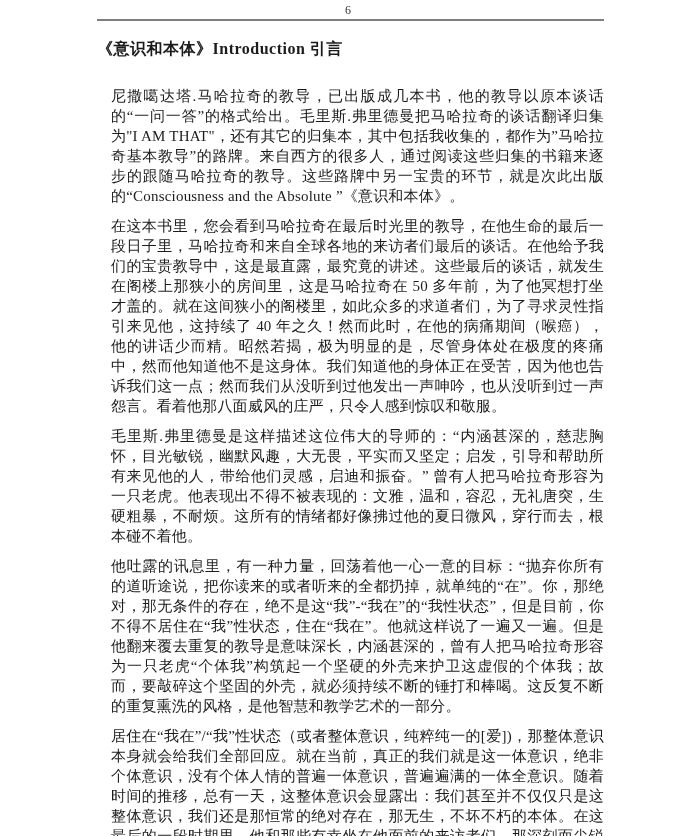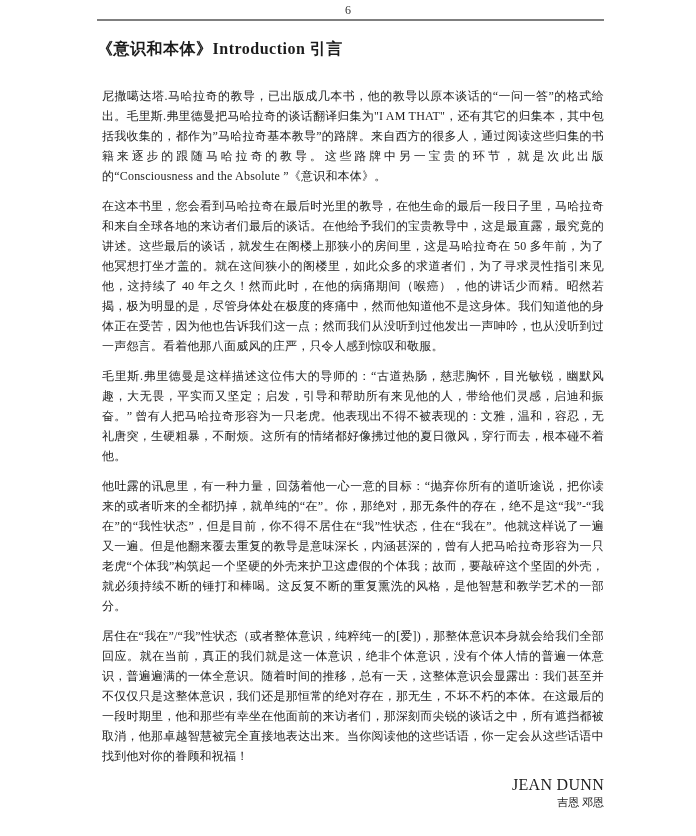--- a/index.html
+++ b/index.html
@@ -36,22 +36,22 @@
     width: 507px;
   }
   .title {
     margin: 18px 0 0 0;
     font-size: 16px;
     font-weight: bold;
     line-height: 20px;
     letter-spacing: 0.5px;
   }
   .para {
-    margin: 0 0 10px 5px;
-    font-size: 12px;
+    margin: 0 0 10px 14px;
+    font-size: 15px;
     line-height: 20px;
     text-align: justify;
     letter-spacing: 0.2px;
   }
   .para:first-of-type {
     margin-top: 27px;
   }
   .signature {
     margin-top: 10px;
     text-align: right;
@@ -77,21 +77,21 @@
     <div class="rule"></div>
   </div>
 
   <div class="content">
     <h1 class="title">《意识和本体》Introduction 引言</h1>
 
     <p class="para">尼撒噶达塔.马哈拉奇的教导，已出版成几本书，他的教导以原本谈话的“一问一答”的格式给出。毛里斯.弗里德曼把马哈拉奇的谈话翻译归集为"I AM THAT"，还有其它的归集本，其中包括我收集的，都作为”马哈拉奇基本教导”的路牌。来自西方的很多人，通过阅读这些归集的书籍来逐步的跟随马哈拉奇的教导。这些路牌中另一宝贵的环节，就是次此出版的“Consciousness and the Absolute ”《意识和本体》。</p>
 
     <p class="para">在这本书里，您会看到马哈拉奇在最后时光里的教导，在他生命的最后一段日子里，马哈拉奇和来自全球各地的来访者们最后的谈话。在他给予我们的宝贵教导中，这是最直露，最究竟的讲述。这些最后的谈话，就发生在阁楼上那狭小的房间里，这是马哈拉奇在 50 多年前，为了他冥想打坐才盖的。就在这间狭小的阁楼里，如此众多的求道者们，为了寻求灵性指引来见他，这持续了 40 年之久！然而此时，在他的病痛期间（喉癌），他的讲话少而精。昭然若揭，极为明显的是，尽管身体处在极度的疼痛中，然而他知道他不是这身体。我们知道他的身体正在受苦，因为他也告诉我们这一点；然而我们从没听到过他发出一声呻吟，也从没听到过一声怨言。看着他那八面威风的庄严，只令人感到惊叹和敬服。</p>
 
-    <p class="para">毛里斯.弗里德曼是这样描述这位伟大的导师的：“古道热肠，慈悲胸怀，目光敏锐，幽默风趣，大无畏，平实而又坚定；启发，引导和帮助所有来见他的人，带给他们灵感，启迪和振奋。”  曾有人把马哈拉奇形容为一只老虎。他表现出不得不被表现的：文雅，温和，容忍，无礼唐突，生硬粗暴，不耐烦。这所有的情绪都好像拂过他的夏日微风，穿行而去，根本碰不着他。</p>
+    <p class="para">毛里斯.弗里德曼是这样描述这位伟大的导师的：“内涵甚深的，慈悲胸怀，目光敏锐，幽默风趣，大无畏，平实而又坚定；启发，引导和帮助所有来见他的人，带给他们灵感，启迪和振奋。”  曾有人把马哈拉奇形容为一只老虎。他表现出不得不被表现的：文雅，温和，容忍，无礼唐突，生硬粗暴，不耐烦。这所有的情绪都好像拂过他的夏日微风，穿行而去，根本碰不着他。</p>
 
     <p class="para">他吐露的讯息里，有一种力量，回荡着他一心一意的目标：“抛弃你所有的道听途说，把你读来的或者听来的全都扔掉，就单纯的“在”。你，那绝对，那无条件的存在，绝不是这“我”-“我在”的“我性状态”，但是目前，你不得不居住在“我”性状态，住在“我在”。他就这样说了一遍又一遍。但是他翻来覆去重复的教导是意味深长，内涵甚深的，曾有人把马哈拉奇形容为一只老虎“个体我”构筑起一个坚硬的外壳来护卫这虚假的个体我；故而，要敲碎这个坚固的外壳，就必须持续不断的锤打和棒喝。这反复不断的重复熏洗的风格，是他智慧和教学艺术的一部分。</p>
 
 
     <p class="para">居住在“我在”/“我”性状态（或者整体意识，纯粹纯一的[爱])，那整体意识本身就会给我们全部回应。就在当前，真正的我们就是这一体意识，绝非个体意识，没有个体人情的普遍一体意识，普遍遍满的一体全意识。随着时间的推移，总有一天，这整体意识会显露出：我们甚至并不仅仅只是这整体意识，我们还是那恒常的绝对存在，那无生，不坏不朽的本体。在这最后的一段时期里，他和那些有幸坐在他面前的来访者们，那深刻而尖锐的谈话之中，所有遮挡都被取消，他那卓越智慧被完全直接地表达出来。当你阅读他的这些话语，你一定会从这些话语中找到他对你的眷顾和祝福！</p>
 
     <div class="signature">
       <div class="sig-en">JEAN DUNN</div>
       <div class="sig-cn">吉恩  邓恩</div>
     </div>

